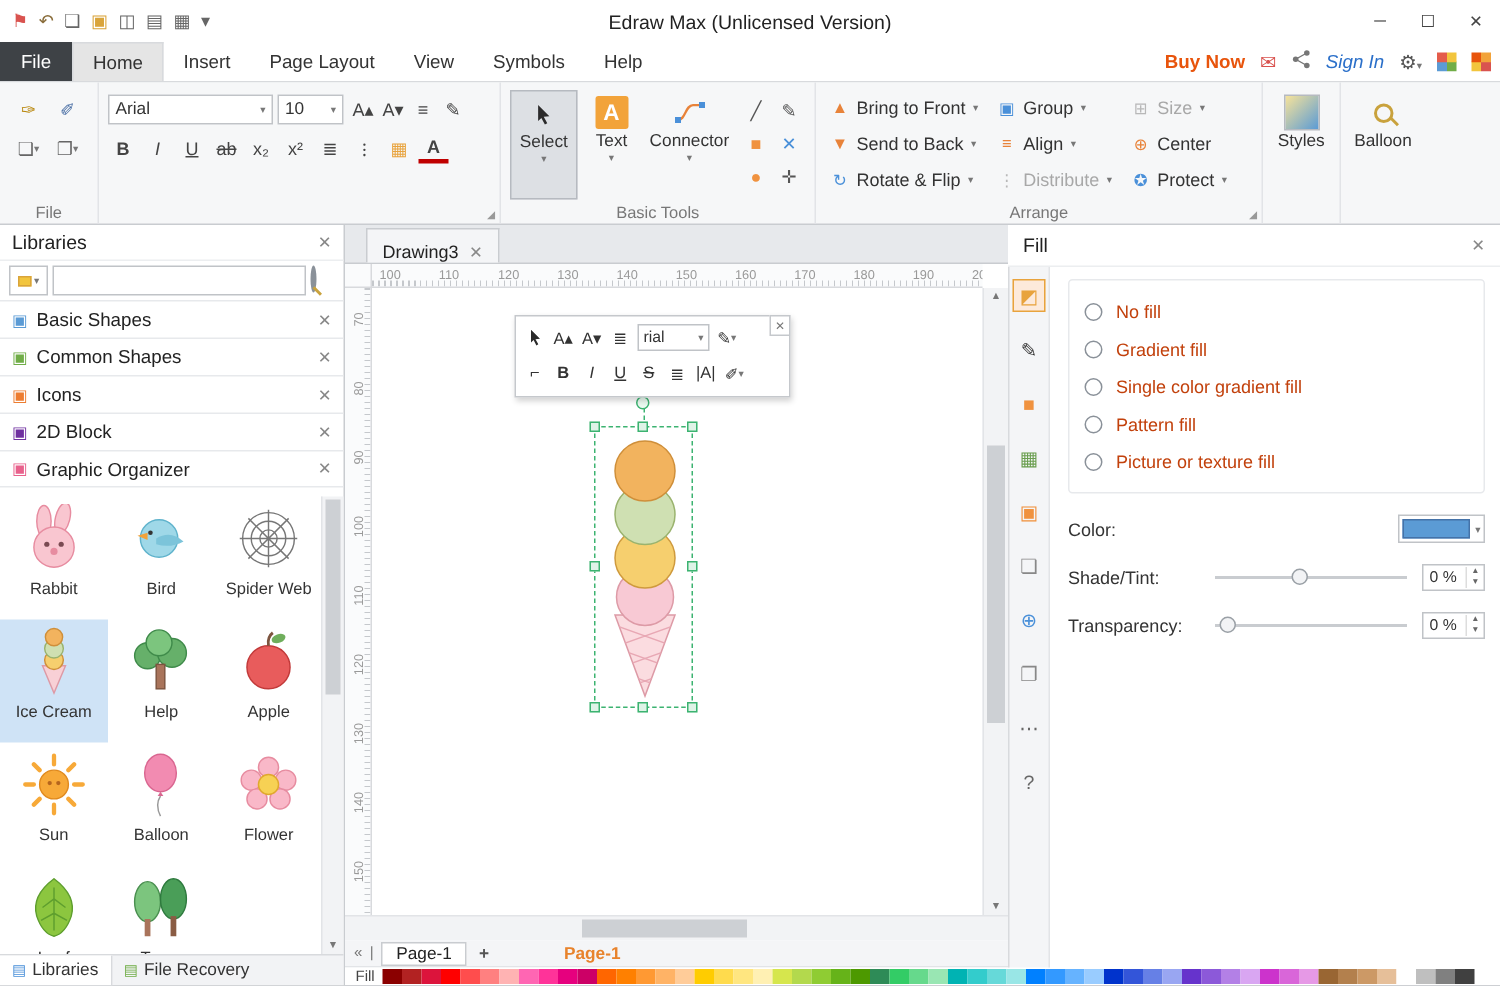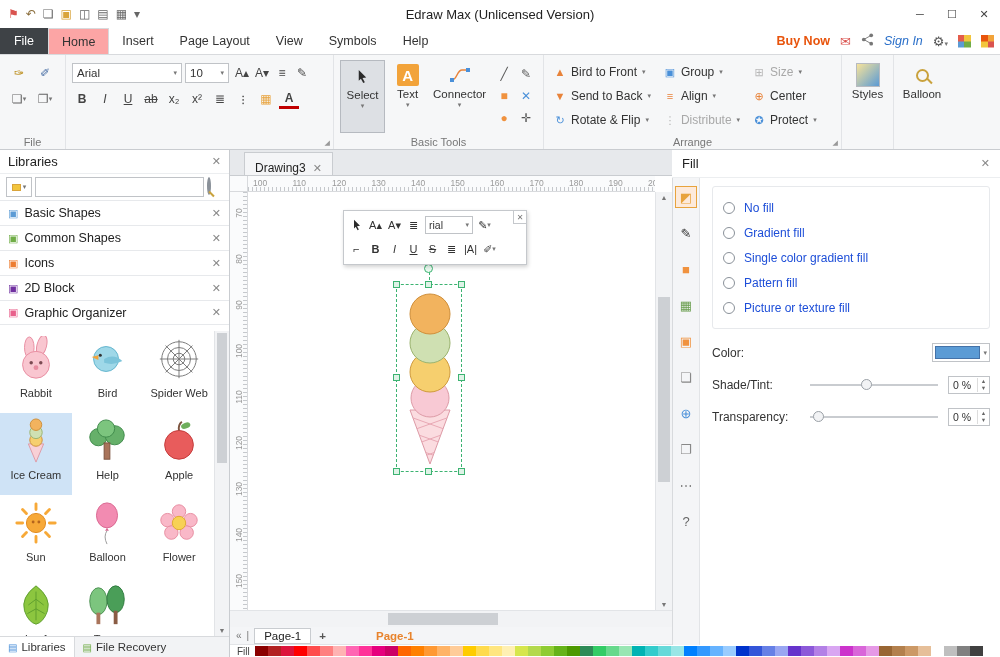--- a/index.html
+++ b/index.html
@@ -11,21 +11,21 @@
 .qat{display:flex;gap:7px;padding-left:8px;align-items:center;z-index:2;}
 .qicon{font-size:12px;line-height:1;}
 .title{position:absolute;left:0;right:0;text-align:center;font-size:13px;color:#222;}
 .winctl{margin-left:auto;display:flex;z-index:2;}
 .winbtn{width:32px;height:26px;display:flex;align-items:center;justify-content:center;font-size:11px;color:#444;}
 
 
 .tabrow{position:absolute;left:0;top:28px;width:1000px;height:27px;background:#fff;border-bottom:1px solid #d8dadd;display:flex;align-items:stretch;}
 .file-tab{width:48px;background:#3e4246;color:#fff;display:flex;align-items:center;justify-content:center;font-size:12.5px;}
 .rtab{padding:0 13px;display:flex;align-items:center;font-size:12.5px;color:#333;}
-.rtab.active{background:#fca5a5;border:1px solid #d8dadd;border-bottom:none;}
+.rtab.active{background:#e5e5e5;border:1px solid #d8dadd;border-bottom:none;}
 .tabrow-right{margin-left:auto;display:flex;align-items:center;gap:10px;padding-right:6px;}
 .buy-now{color:#e8540c;font-weight:bold;font-size:12.5px;}
 .sign-in{color:#2a6fc9;font-size:12.5px;font-style:italic;}
 .mail-ic{color:#d9534f;font-size:13px;}
 .gear{color:#555;font-size:13px;}
 .caret-xs{font-size:7px;color:#777;}
 .puzzle{width:13px;height:13px;background:linear-gradient(90deg,#e45c4b 50%,#f2c53d 50%) top/100% 50% no-repeat,linear-gradient(90deg,#5b9bd5 50%,#70ad47 50%) bottom/100% 50% no-repeat;}
 .puzzle2{width:13px;height:13px;background:linear-gradient(90deg,#e8540c 50%,#f2a33a 50%) top/100% 50% no-repeat,linear-gradient(90deg,#f2c53d 50%,#d9534f 50%) bottom/100% 50% no-repeat;}
 
 
@@ -126,21 +126,21 @@
 .rot-handle{position:absolute;left:50%;top:-21px;width:9px;height:9px;margin-left:-5px;border-radius:50%;background:#eafaf0;border:1px solid #3cb371;}
 .shape-holder{position:absolute;left:1px;top:3px;}
 
 
 .fill-header{position:absolute;left:672px;top:150px;width:328px;height:28px;background:#fff;border-bottom:1px solid #eceef0;display:flex;align-items:center;padding:0 10px;font-size:13px;color:#222;}
 .side-strip{position:absolute;left:672px;top:178px;width:28px;height:467px;background:#f4f5f7;border-left:1px solid #d8dadd;border-right:1px solid #e2e4e7;display:flex;flex-direction:column;align-items:center;padding-top:8px;gap:14px;}
 .side-tool{width:22px;height:22px;display:flex;align-items:center;justify-content:center;font-size:13px;border:1px solid transparent;}
 .side-tool.selected{background:#fdeadb;border:1px solid #e8a33d;}
 .fill-body{position:absolute;left:712px;top:186px;width:278px;background:#fff;}
 .opt-box{border:1px solid #e7e9ec;border-radius:3px;padding:8px 10px;}
-.fill-opt{display:flex;align-items:center;height:25px;font-size:12px;color:#1d4ed8;}
+.fill-opt{display:flex;align-items:center;height:25px;font-size:12px;color:#c2410c;}
 .radio{width:12px;height:12px;border:1px solid #8a9199;border-radius:50%;margin-right:9px;background:#fff;flex:none;}
 .fill-opt.selected .radio{border-color:#2a7fd4;}
 .fill-opt.selected .radio::after{content:"";display:block;width:6px;height:6px;margin:2px;border-radius:50%;background:#2a7fd4;}
 .prop-row{display:flex;align-items:center;margin-top:14px;font-size:12px;color:#333;}
 .prop-lbl{width:88px;flex:none;}
 .color-combo{margin-left:auto;width:58px;height:19px;border:1px solid #c0c3c7;display:flex;align-items:center;padding:2px;background:#fff;}
 .color-swatch{flex:1;height:100%;border:1px solid #4472a8;}
 .slider{position:relative;height:2px;background:#c9ccd0;flex:1;margin:0 10px;}
 .knob{position:absolute;top:-5px;width:11px;height:11px;border-radius:50%;background:#f2f3f5;border:1px solid #9aa0a6;}
 .spin{width:42px;height:18px;border:1px solid #c0c3c7;display:flex;align-items:center;background:#fff;font-size:10.5px;flex:none;}
@@ -278,21 +278,21 @@
           <div class="sqbtn" style="color: rgb(85, 85, 85);">✛</div>
         </div>
       <div class="rgroup-label">Basic Tools</div>
     </div>
 
     <div class="rgroup" style="width:298px">
       <div class="arr-wrap" id="arrcols">
           <div class="arr-col">
             <div class="arr-item">
               <span class="aicon" style="color: rgb(232, 131, 58);">▲</span>
-              <span>Bird to Front</span>
+              <span>Bring to Front</span>
               <span class="caret-sm">▾</span>
             </div>
             <div class="arr-item">
               <span class="aicon" style="color: rgb(232, 131, 58);">▼</span>
               <span>Send to Back</span>
               <span class="caret-sm">▾</span>
             </div>
             <div class="arr-item">
               <span class="aicon" style="color: rgb(74, 144, 217);">↻</span>
               <span>Rotate &amp; Flip</span>

